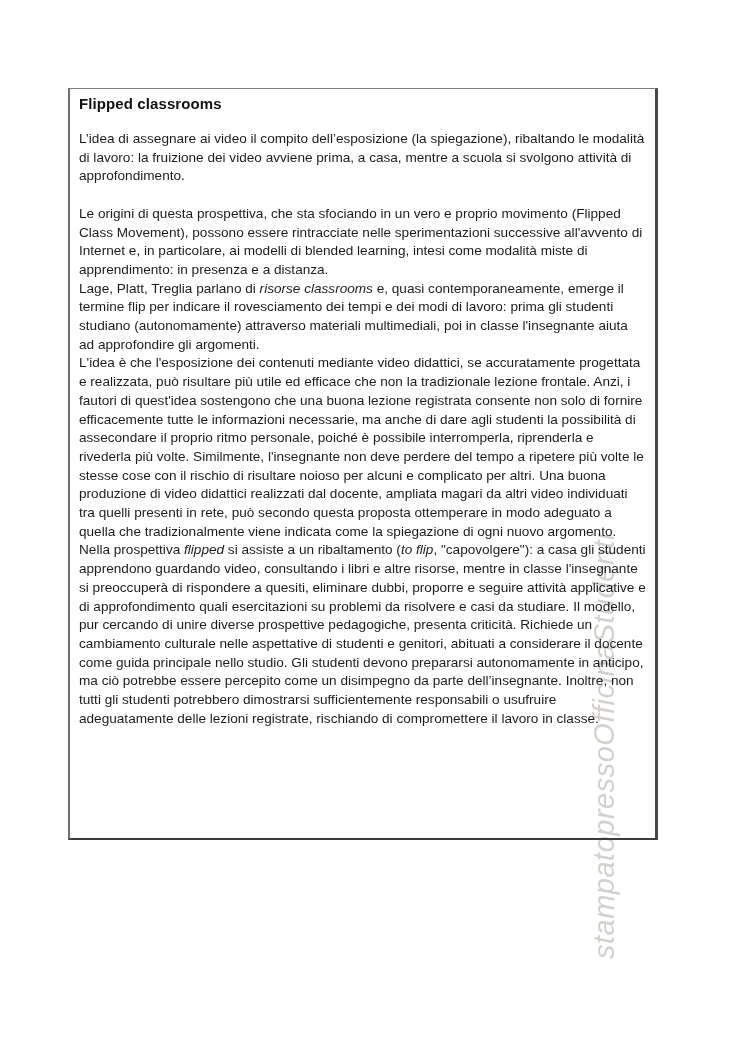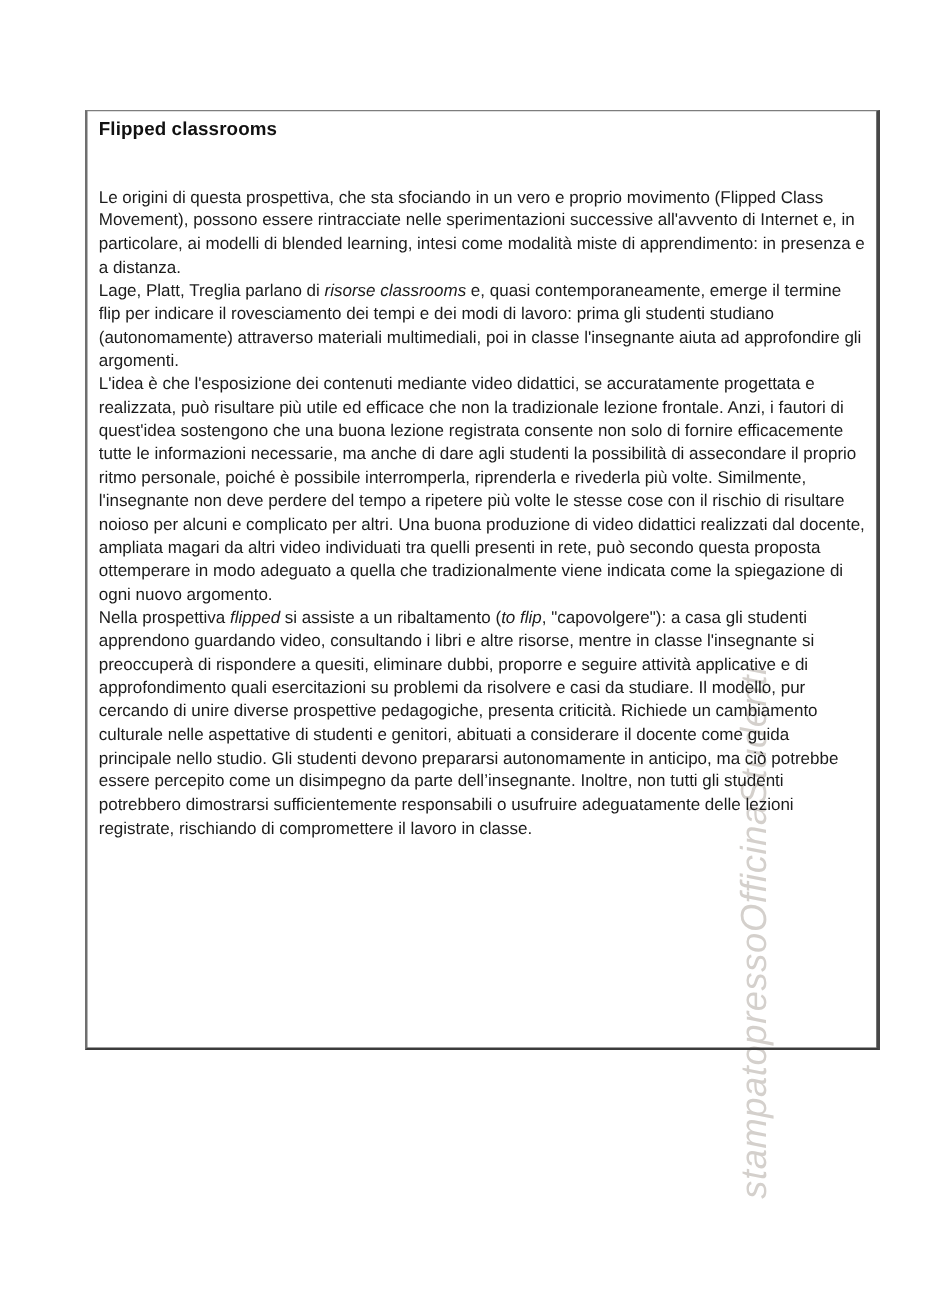--- a/index.html
+++ b/index.html
@@ -25,21 +25,21 @@
     font-style: italic;
     letter-spacing: 0.5px;
     color: #d4d0cc;
     z-index: 1;
     pointer-events: none;
   }
   .doc-box {
     position: absolute;
     left: 68px;
     top: 88px;
-    width: 636px;
+    width: 590px;
     height: 752px;
     box-sizing: border-box;
     border-top: 1px solid #7d7d7d;
     border-left: 2px solid #6f6f6f;
     border-right: 3px solid #474747;
     border-bottom: 2px solid #3c3c3c;
     padding: 6px 9px 8px 9px;
     background: transparent;
     z-index: 2;
   }
@@ -67,19 +67,20 @@
   }
 </style>
 </head>
 <body>
 
 <div class="watermark">stampatopressoOfficinaStudenti</div>
 
 <div class="doc-box">
   <h1 class="doc-title">Flipped classrooms</h1>
   <div class="doc-body">
+      <p class="para"><span>L’idea di assegnare ai video il compito dell’esposizione (la spiegazione), ribaltando le modalità di lavoro: la fruizione dei video avviene prima, a casa, mentre a scuola si svolgono attività di approfondimento.</span></p>
       <div class="spacer"></div>
       <p class="para"><span>Le origini di questa prospettiva, che sta sfociando in un vero e proprio movimento (Flipped Class Movement), possono essere rintracciate nelle sperimentazioni successive all'avvento di Internet e, in particolare, ai modelli di blended learning, intesi come modalità miste di apprendimento: in presenza e a distanza.</span></p>
       <p class="para"><span>Lage, Platt, Treglia parlano di </span><em>risorse classrooms</em><span> e, quasi contemporaneamente, emerge il termine flip per indicare il rovesciamento dei tempi e dei modi di lavoro: prima gli studenti studiano (autonomamente) attraverso materiali multimediali, poi in classe l'insegnante aiuta ad approfondire gli argomenti.</span></p>
       <p class="para"><span>L'idea è che l'esposizione dei contenuti mediante video didattici, se accuratamente progettata e realizzata, può risultare più utile ed efficace che non la tradizionale lezione frontale. Anzi, i fautori di quest'idea sostengono che una buona lezione registrata consente non solo di fornire efficacemente tutte le informazioni necessarie, ma anche di dare agli studenti la possibilità di assecondare il proprio ritmo personale, poiché è possibile interromperla, riprenderla e rivederla più volte. Similmente, l'insegnante non deve perdere del tempo a ripetere più volte le stesse cose con il rischio di risultare noioso per alcuni e complicato per altri. Una buona produzione di video didattici realizzati dal docente, ampliata magari da altri video individuati tra quelli presenti in rete, può secondo questa proposta ottemperare in modo adeguato a quella che tradizionalmente viene indicata come la spiegazione di ogni nuovo argomento.</span></p>
       <p class="para"><span>Nella prospettiva </span><em>flipped</em><span> si assiste a un ribaltamento (</span><em>to flip</em><span>, "capovolgere"): a casa gli studenti apprendono guardando video, consultando i libri e altre risorse, mentre in classe l'insegnante si preoccuperà di rispondere a quesiti, eliminare dubbi, proporre e seguire attività applicative e di approfondimento quali esercitazioni su problemi da risolvere e casi da studiare. Il modello, pur cercando di unire diverse prospettive pedagogiche, presenta criticità. Richiede un cambiamento culturale nelle aspettative di studenti e genitori, abituati a considerare il docente come guida principale nello studio. Gli studenti devono prepararsi autonomamente in anticipo, ma ciò potrebbe essere percepito come un disimpegno da parte dell’insegnante. Inoltre, non tutti gli studenti potrebbero dimostrarsi sufficientemente responsabili o usufruire adeguatamente delle lezioni registrate, rischiando di compromettere il lavoro in classe.</span></p>
     </div>
 </div>
 
 </body></html>

